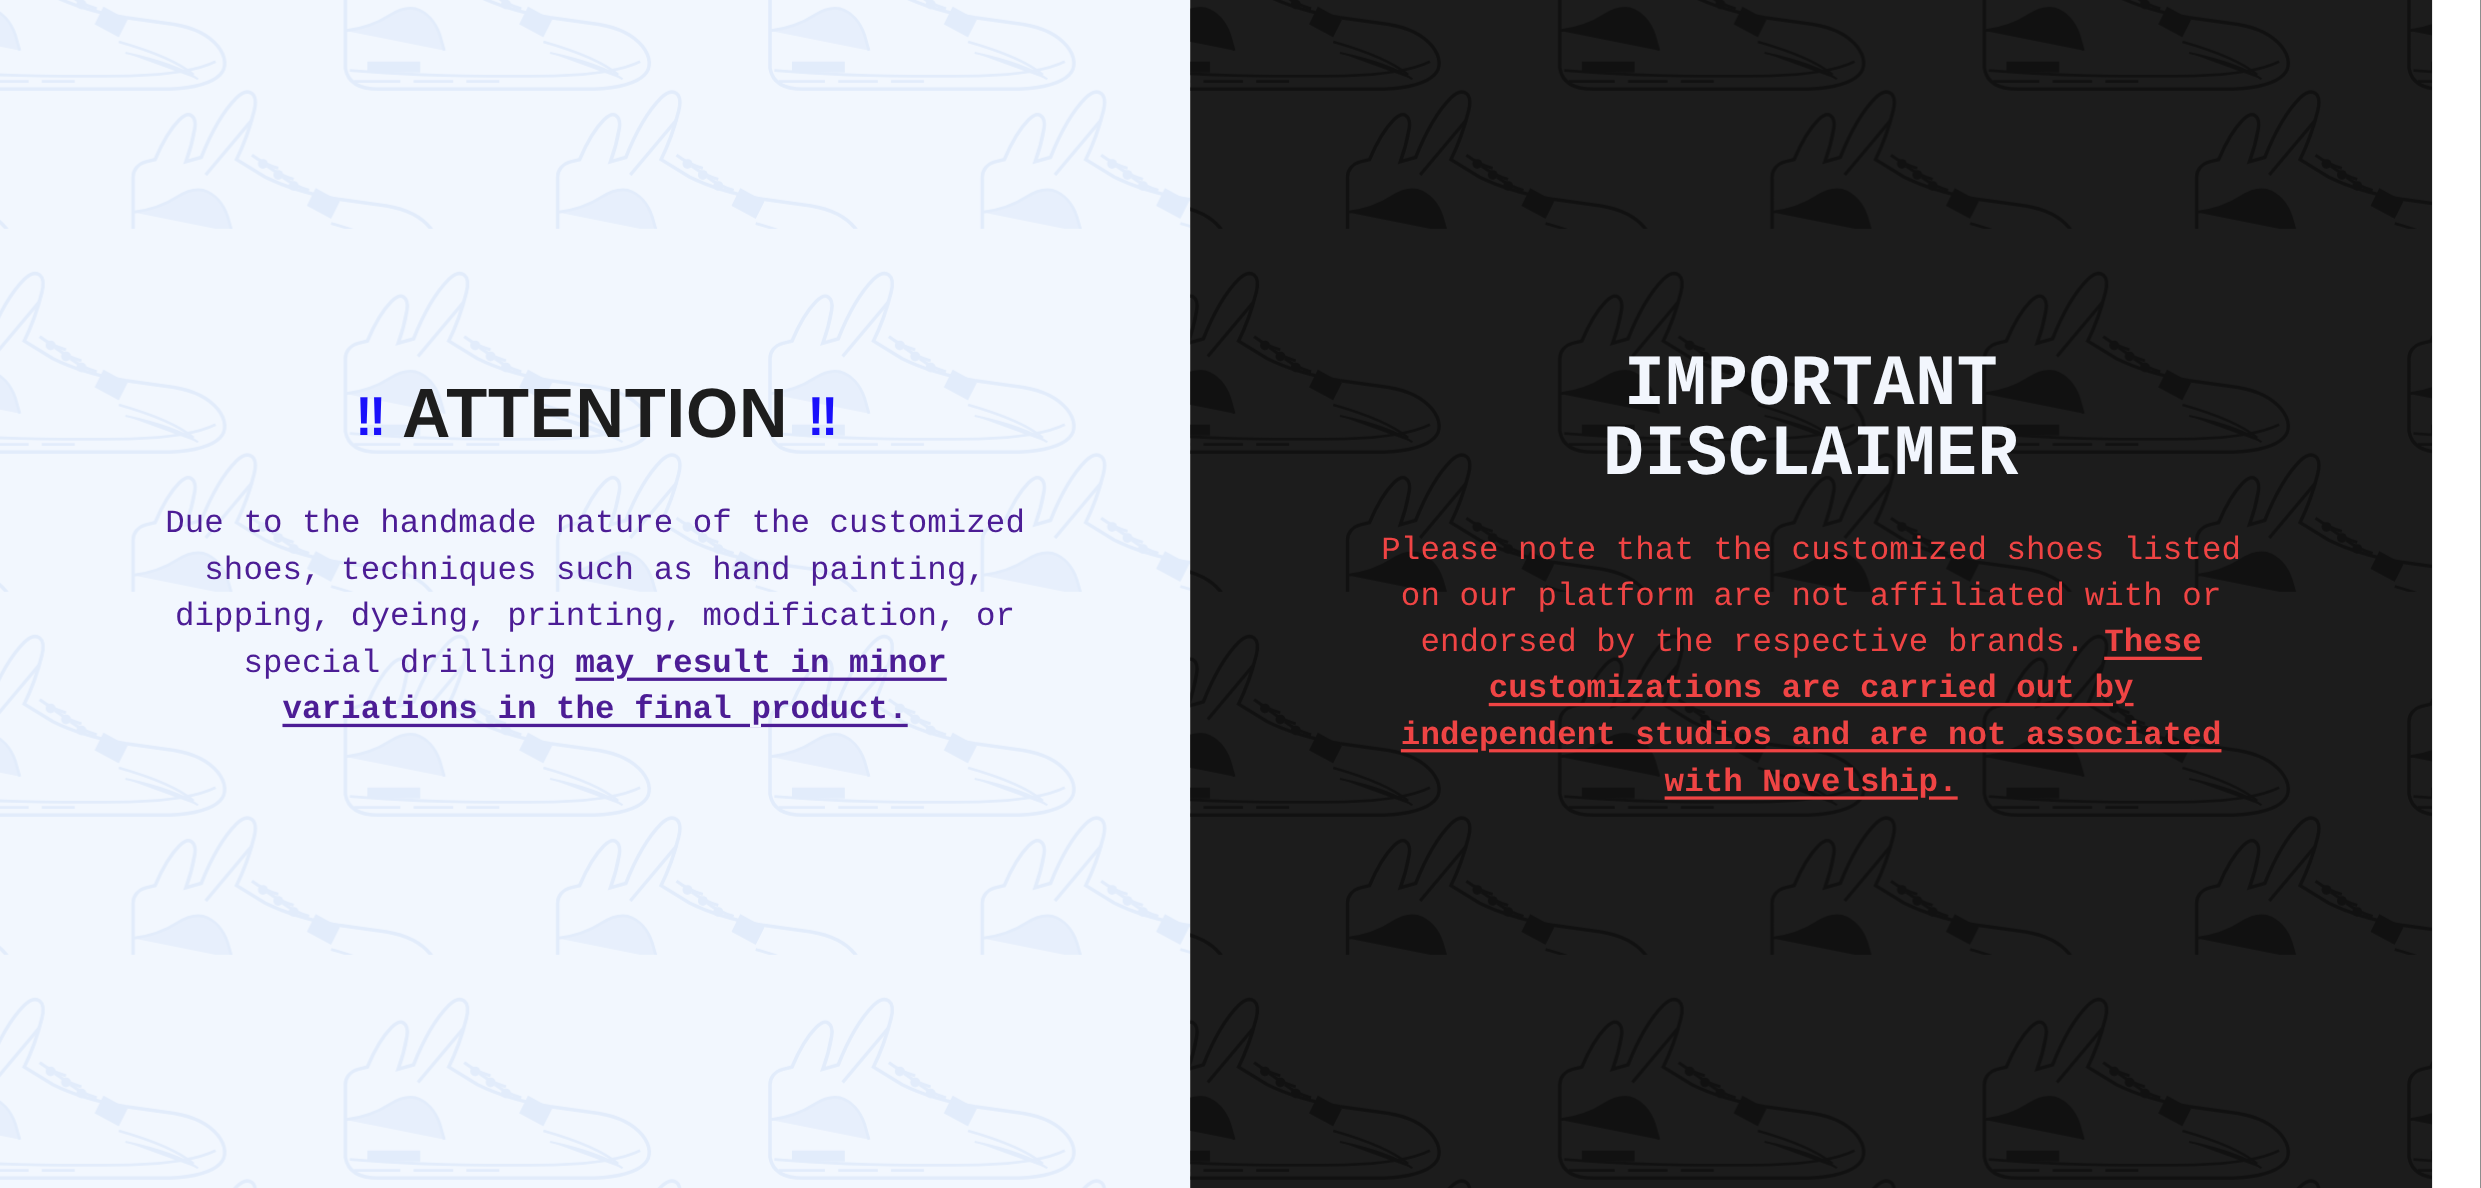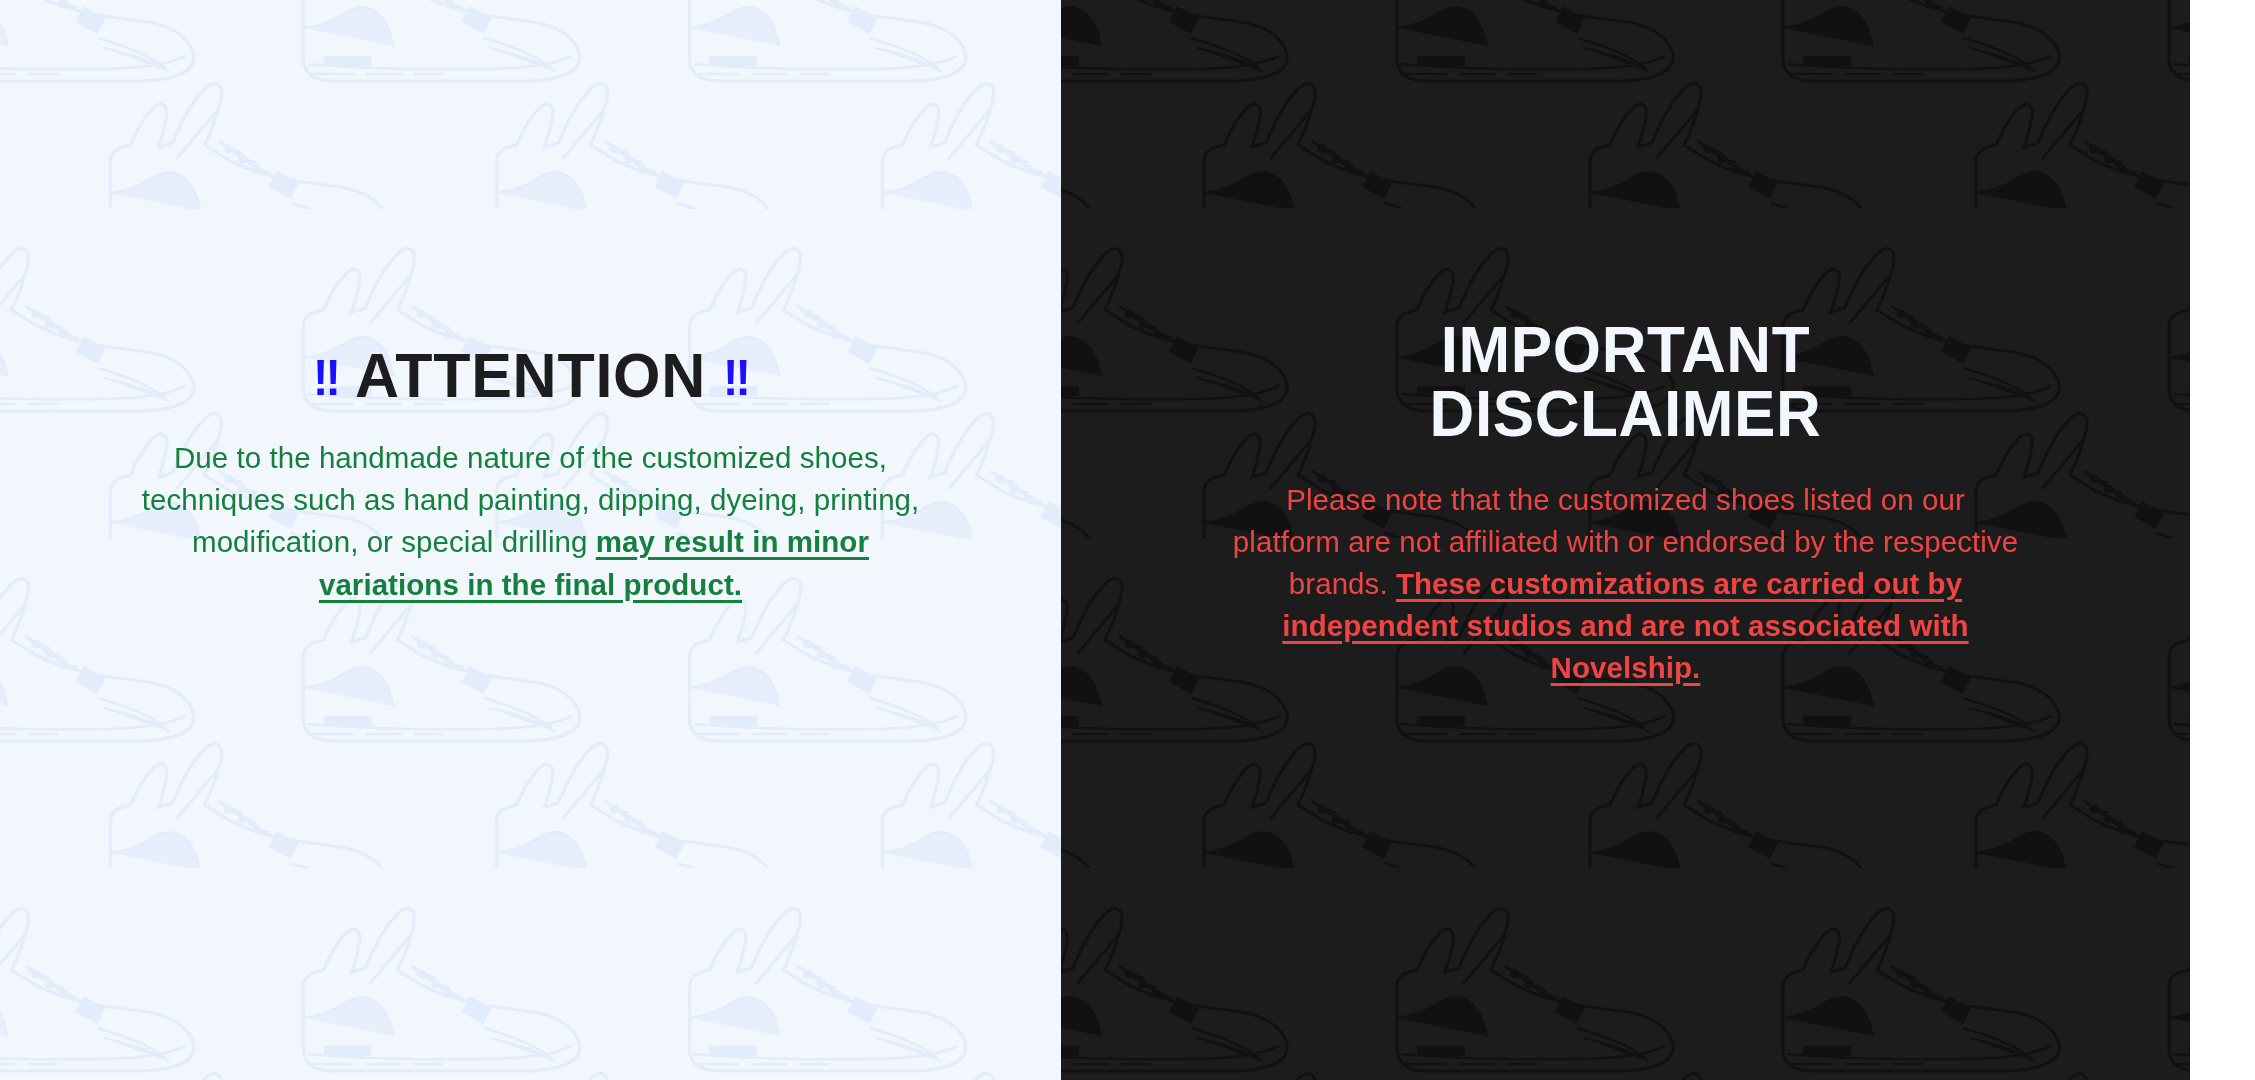--- a/index.html
+++ b/index.html
@@ -22,20 +22,21 @@
 
   
   .panel {
     position: relative;
     height: 1080px;
     overflow: hidden;
   }
   .panel-light {
     width: 1061px;
     background-color: #f2f7fe;
+    padding-left: 21px;
   }
   .panel-dark {
     width: 1129px;
     background-color: #1c1c1c;
   }
 
   
   .pattern-layer {
     position: absolute;
     inset: 0;
@@ -55,21 +56,21 @@
     width: 100%;
     height: 100%;
     display: flex;
     flex-direction: column;
     align-items: center;
     justify-content: flex-start;
     box-sizing: border-box;
   }
 
   .content-light { padding-top: 345px; }
-  .content-dark  { padding-top: 318px; }
+  .content-dark  { padding-top: 318px; font-family: Liberation Mono, monospace; }
 
   
   .heading {
     margin: 0;
     text-align: center;
     line-height: 1.0;
     letter-spacing: 0.005em;
     font-weight: 900;
     font-stretch: expanded;
   }
@@ -107,23 +108,24 @@
   
   .body-text {
     margin: 0;
     text-align: center;
     font-size: 29.5px;
     line-height: 1.43;
     font-weight: 400;
     letter-spacing: 0.002em;
   }
   .body-light {
-    color: #15803d;
+    color: #4c1d95;
     width: 790px;
-    margin-top: 31px;
+    margin-top: 49px;
+    font-family: Liberation Mono, monospace;
   }
   .body-dark {
     color: #ef4444;
     width: 790px;
     margin-top: 33px;
   }
   .body-text .strong-underline {
     font-weight: 700;
     text-decoration: underline;
     text-underline-offset: 5px;

